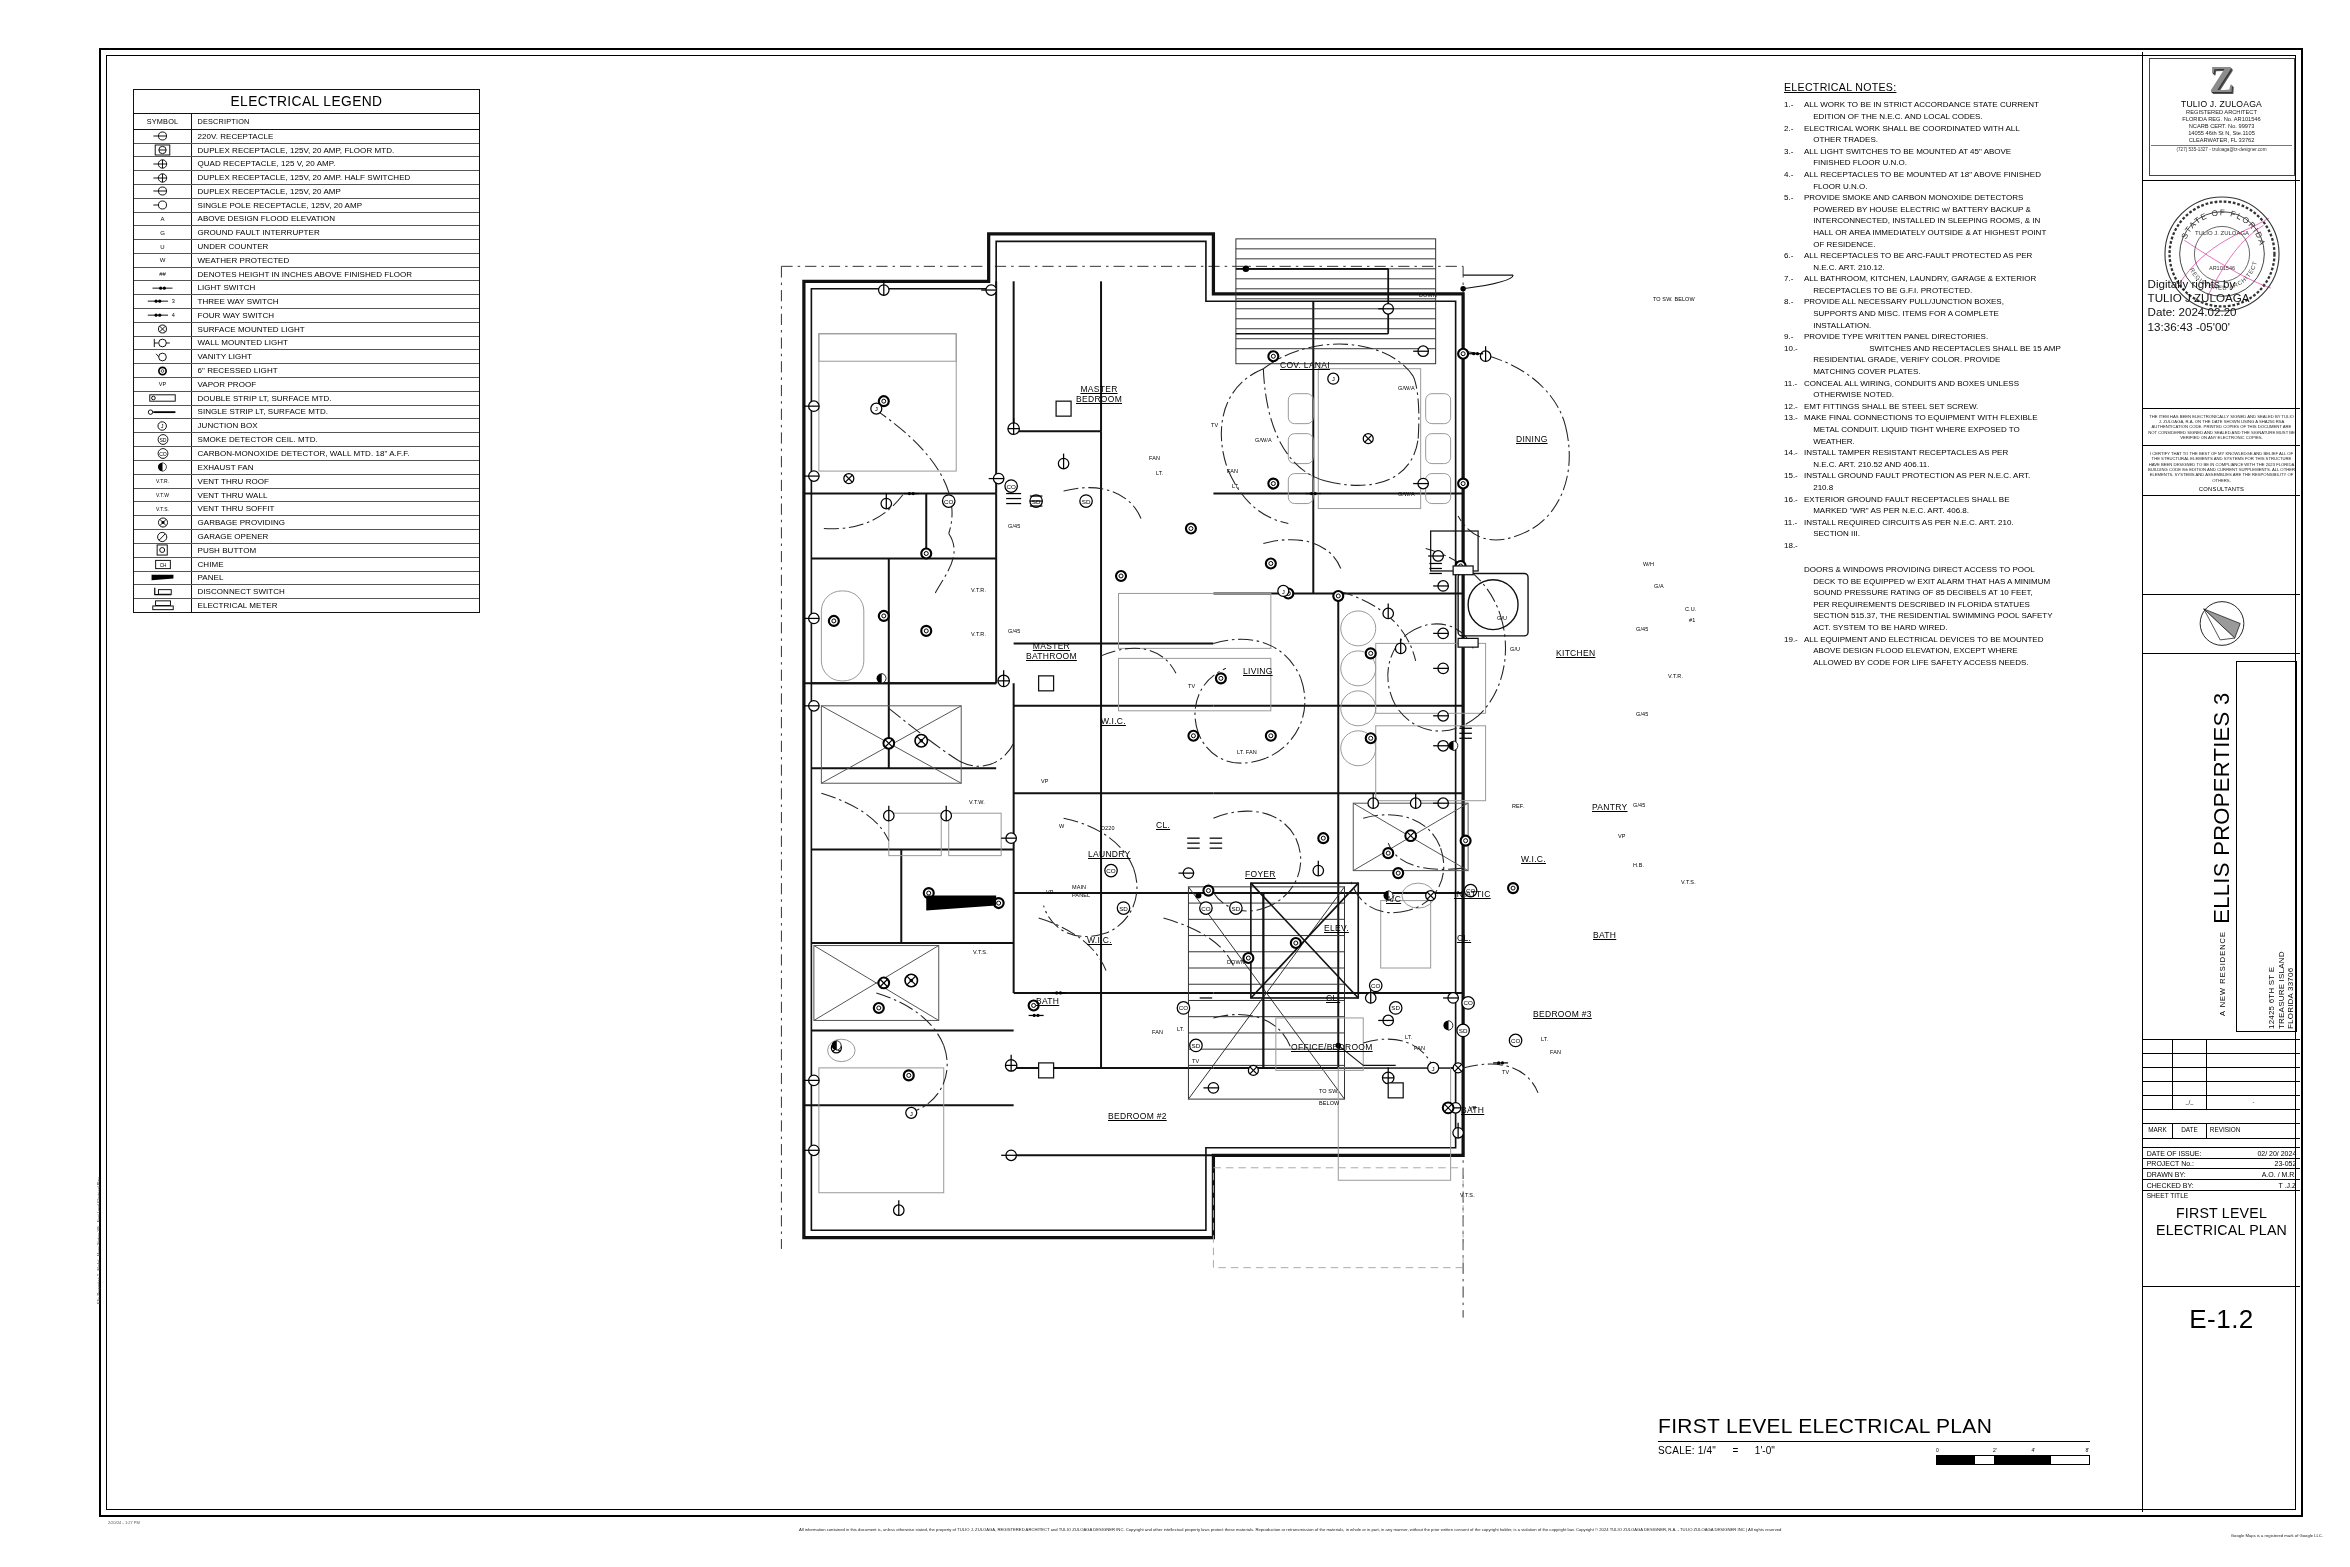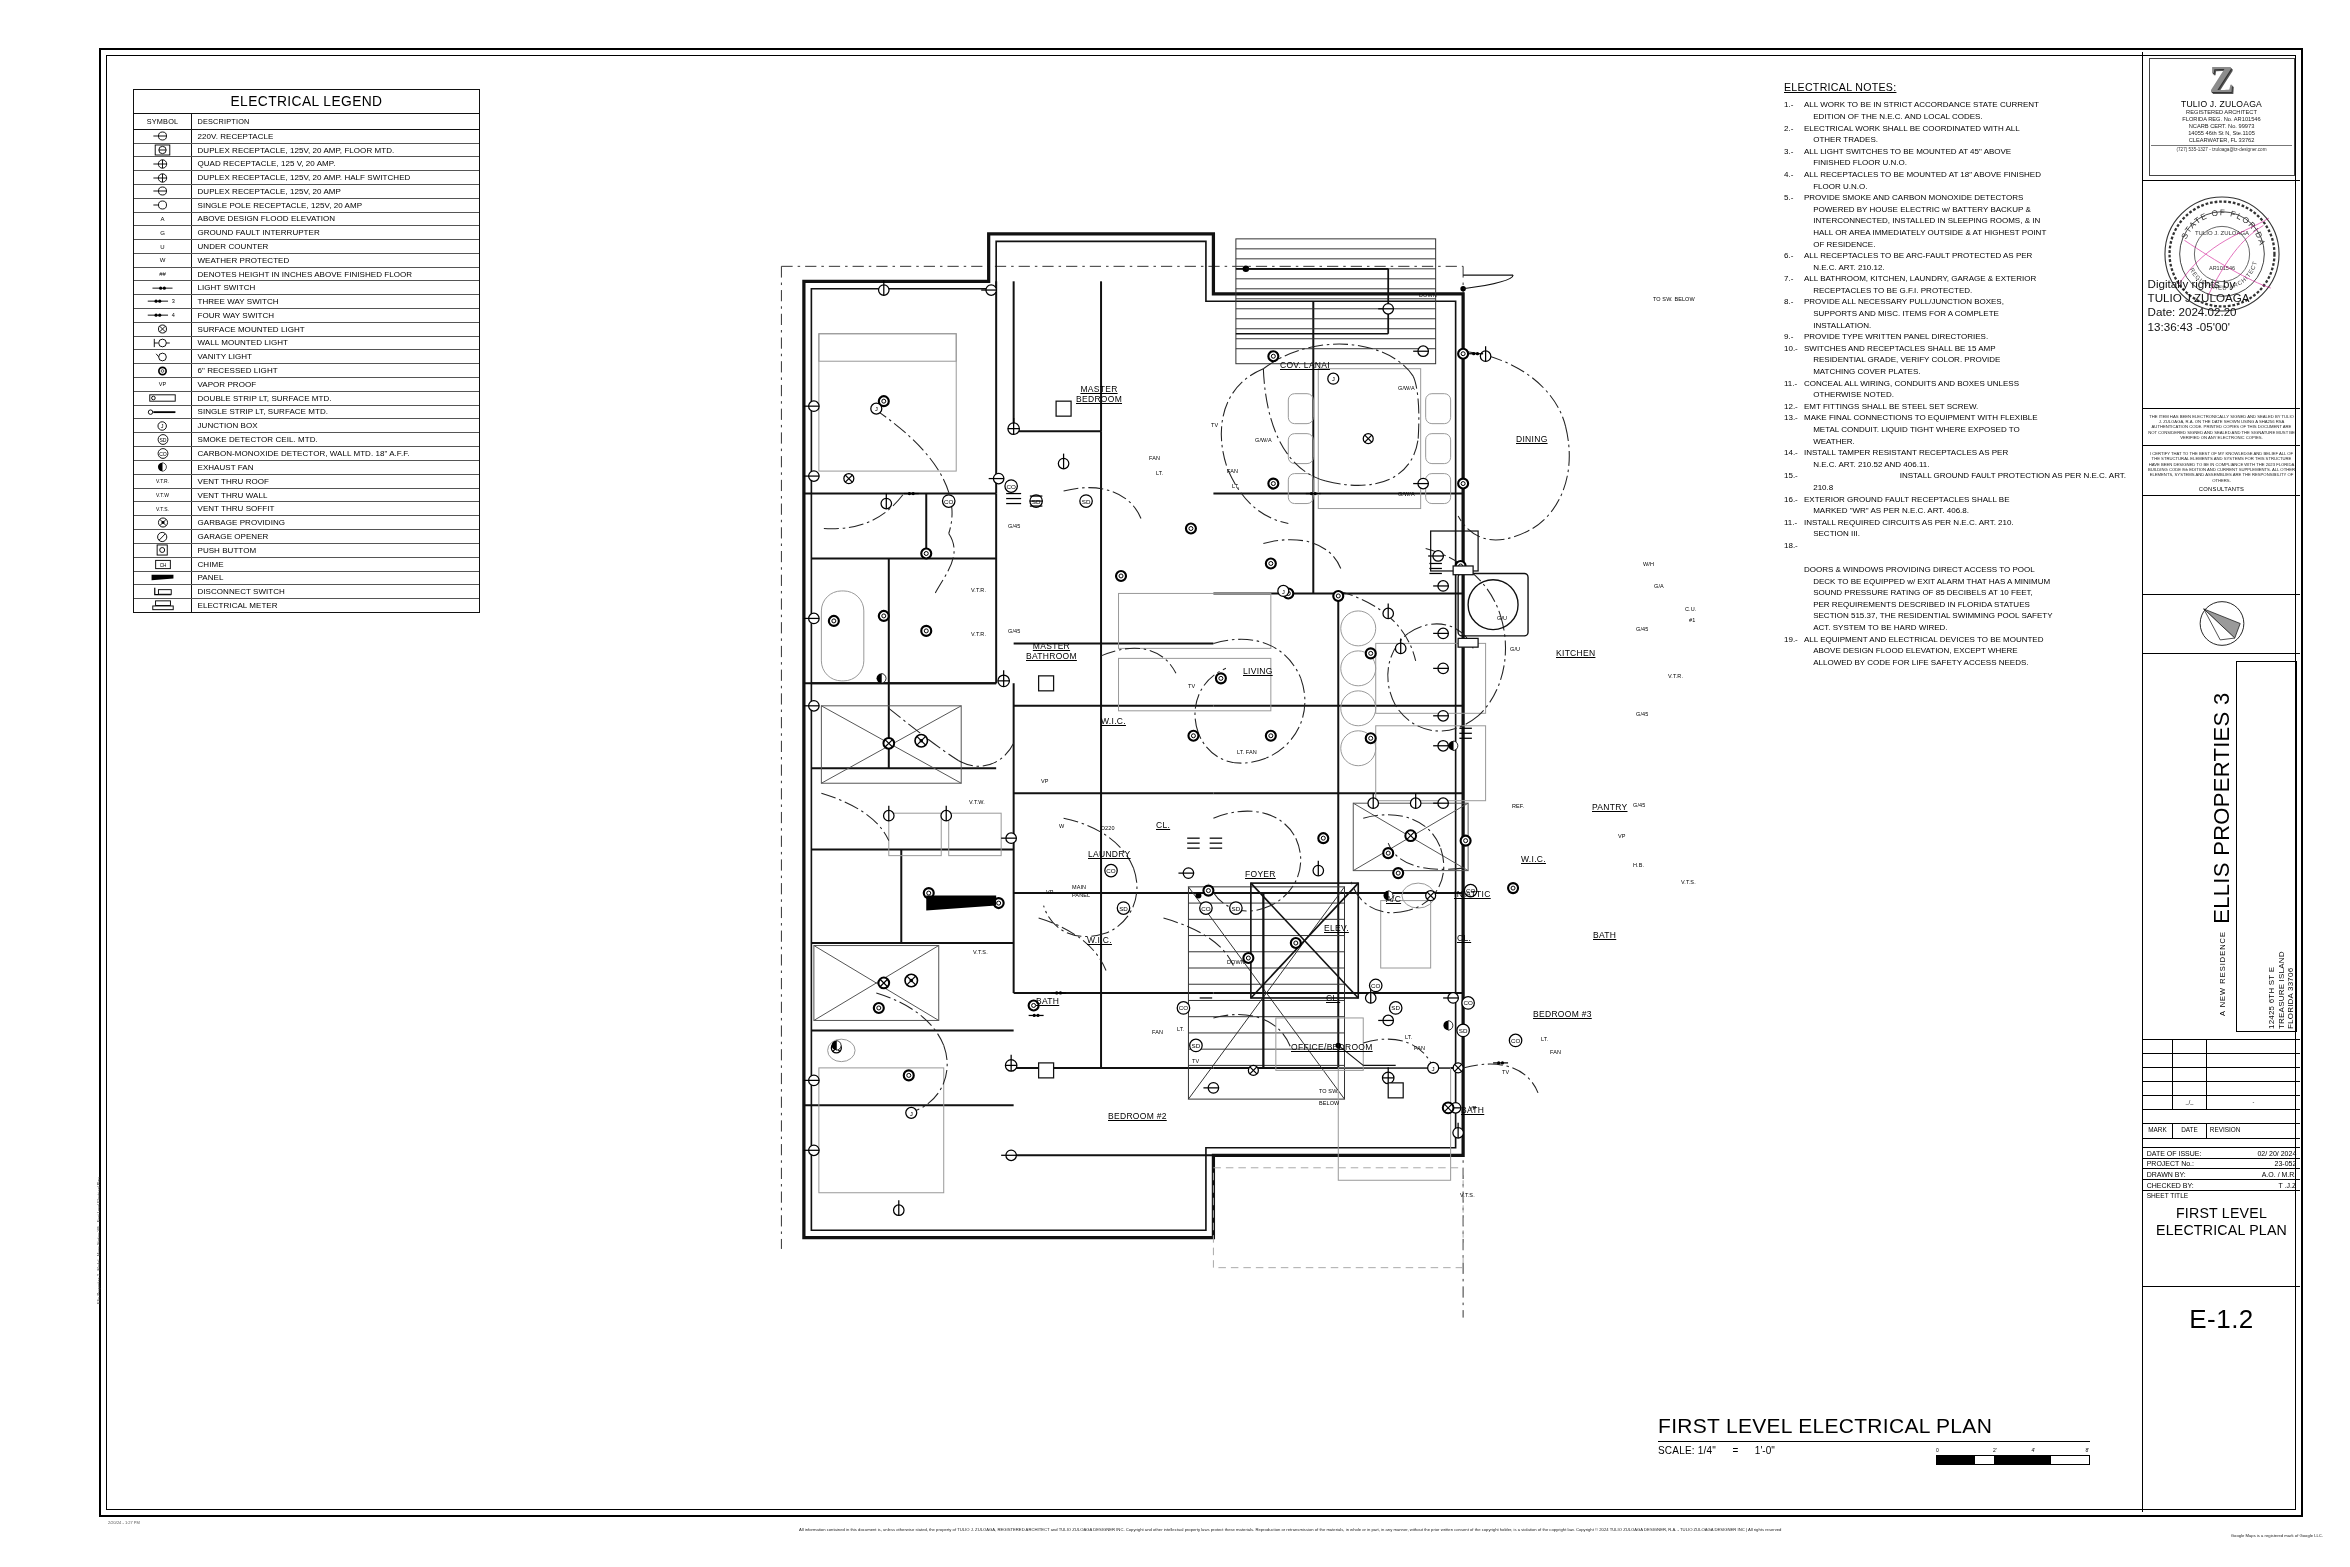--- a/index.html
+++ b/index.html
@@ -565,21 +565,21 @@
       </div>
       <div class="note">
         <div class="n-num">9.-</div>
         <div class="n-txt">
           <div style="padding-left: 0px;">PROVIDE TYPE WRITTEN PANEL DIRECTORIES.</div>
         </div>
       </div>
       <div class="note">
         <div class="n-num">10.-</div>
         <div class="n-txt">
-          <div style="padding-left: 0px;">SWITCHES AND RECEPTACLES SHALL BE 15 AMP</div>
+          <div style="padding-left: 0px; text-align: center;">SWITCHES AND RECEPTACLES SHALL BE 15 AMP</div>
           <div style="padding-left: 9.2px;">RESIDENTIAL GRADE, VERIFY COLOR. PROVIDE</div>
           <div style="padding-left: 9.2px;">MATCHING COVER PLATES.</div>
         </div>
       </div>
       <div class="note">
         <div class="n-num">11.-</div>
         <div class="n-txt">
           <div style="padding-left: 0px;">CONCEAL ALL WIRING, CONDUITS AND BOXES UNLESS</div>
           <div style="padding-left: 9.2px;">OTHERWISE NOTED.</div>
         </div>
@@ -601,21 +601,21 @@
       <div class="note">
         <div class="n-num">14.-</div>
         <div class="n-txt">
           <div style="padding-left: 0px;">INSTALL TAMPER RESISTANT RECEPTACLES AS PER</div>
           <div style="padding-left: 9.2px;">N.E.C. ART. 210.52 AND 406.11.</div>
         </div>
       </div>
       <div class="note">
         <div class="n-num">15.-</div>
         <div class="n-txt">
-          <div style="padding-left: 0px; text-align: right;">INSTALL GROUND FAULT PROTECTION AS PER N.E.C. ART.</div>
+          <div style="padding-left: 0px;">INSTALL GROUND FAULT PROTECTION AS PER N.E.C. ART.</div>
           <div style="padding-left: 9.2px;">210.8</div>
         </div>
       </div>
       <div class="note">
         <div class="n-num">16.-</div>
         <div class="n-txt">
           <div style="padding-left: 0px;">EXTERIOR GROUND FAULT RECEPTACLES SHALL BE</div>
           <div style="padding-left: 9.2px;">MARKED "WR" AS PER N.E.C. ART. 406.8.</div>
         </div>
       </div>

